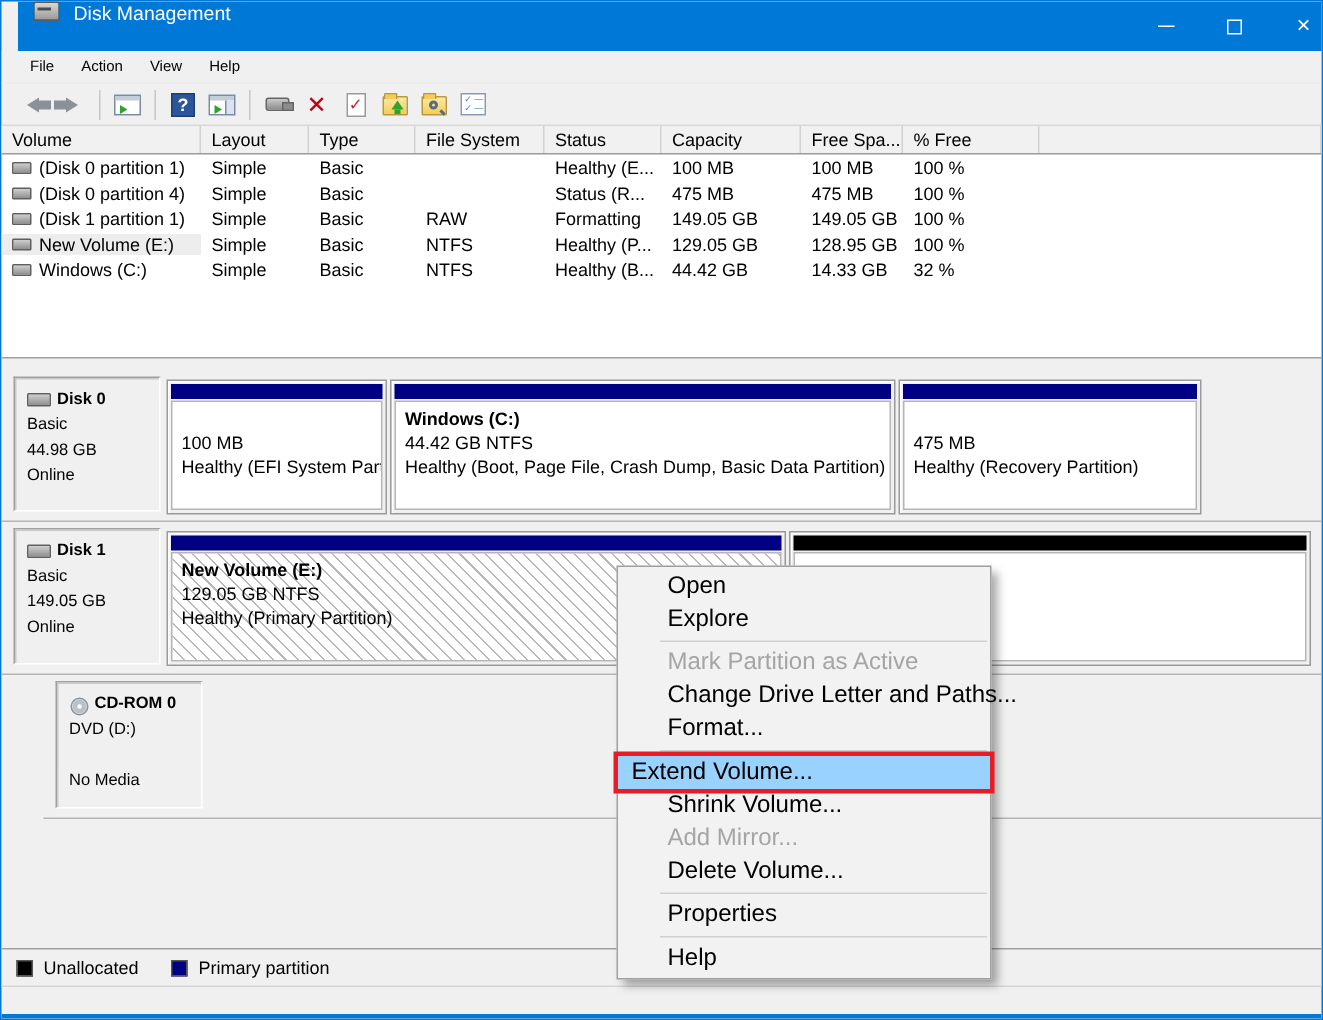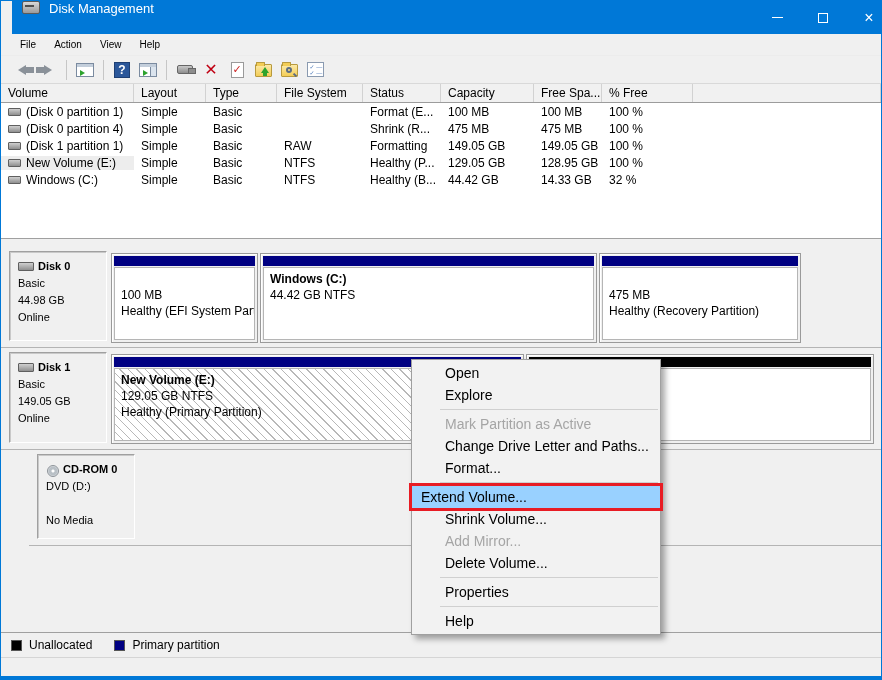--- a/index.html
+++ b/index.html
@@ -80,21 +80,21 @@
   .navy { background:#000082; }
   .black { background:#000000; }
 
   
   .legend { position:absolute; left:0; top:631px; width:100%; height:26px; background:#f0f0f0; border-top:1px solid #a0a0a0; border-bottom:1px solid #d5d5d5; display:flex; align-items:center; padding-left:10px; gap:7px; font-size:12px; }
   .sq { width:11px; height:11px; border:1px solid #555; }
   .legend .gap { width:8px; }
   .bottom-strip { position:absolute; left:0; bottom:0; width:100%; height:3px; background:#0078d7; }
 
   
-  .ctxmenu { position:absolute; left:410px; top:358px; width:250px; background:#f2f2f2; border:1px solid #a0a0a0; box-shadow:4px 4px 6px rgba(0,0,0,0.35); padding:2px 0; z-index:10; font-size:14px; }
+  .ctxmenu { position:absolute; left:410px; top:376px; width:250px; background:#f2f2f2; border:1px solid #a0a0a0; box-shadow:4px 4px 6px rgba(0,0,0,0.35); padding:2px 0; z-index:10; font-size:16px; }
   .mi { height:22px; line-height:22px; padding-left:33px; color:#000; white-space:nowrap; }
   .mi.disabled { color:#a5a5a5; }
   .mi.highlight { background:#99d1ff; position:relative; z-index:2; box-shadow:0 0 0 3px #e81c24;padding-left:9px; }
   .msep { height:1px; background:#d0d0d0; margin:3px 2px 3px 28px; }
 </style>
 </head>
 <body>
 
 <div class="window">
 
@@ -180,34 +180,34 @@
     </div>
 
     <div class="lv-row">
       <div class="lv-c c0">
           <span class="hdd-ico"></span>
           <span>(Disk 0 partition 1)</span>
         </div>
       <div class="lv-c c1">Simple</div>
       <div class="lv-c c2">Basic</div>
       <div class="lv-c c3"></div>
-      <div class="lv-c c4">Format (E...</div>
+      <div class="lv-c c4">Healthy (E...</div>
       <div class="lv-c c5">100 MB</div>
       <div class="lv-c c6">100 MB</div>
       <div class="lv-c c7">100 %</div>
     </div>
     <div class="lv-row">
       <div class="lv-c c0">
           <span class="hdd-ico"></span>
           <span>(Disk 0 partition 4)</span>
         </div>
       <div class="lv-c c1">Simple</div>
       <div class="lv-c c2">Basic</div>
       <div class="lv-c c3"></div>
-      <div class="lv-c c4">Shrink (R...</div>
+      <div class="lv-c c4">Status (R...</div>
       <div class="lv-c c5">475 MB</div>
       <div class="lv-c c6">475 MB</div>
       <div class="lv-c c7">100 %</div>
     </div>
     <div class="lv-row">
       <div class="lv-c c0">
           <span class="hdd-ico"></span>
           <span>(Disk 1 partition 1)</span>
         </div>
       <div class="lv-c c1">Simple</div>
@@ -265,20 +265,21 @@
         <div class="pbody no-title">
           <div>100 MB</div>
           <div>Healthy (EFI System Parti</div>
         </div>
       </div>
       <div class="part" style="left:259px; width:337px;">
         <div class="pbar navy"></div>
         <div class="pbody">
           <div class="ptitle">Windows  (C:)</div>
           <div>44.42 GB NTFS</div>
+          <div>Healthy (Boot, Page File, Crash Dump, Basic Data Partition)</div>
         </div>
       </div>
       <div class="part" style="left:598px; width:202px;">
         <div class="pbar navy"></div>
         <div class="pbody no-title">
           <div>475 MB</div>
           <div>Healthy (Recovery Partition)</div>
         </div>
       </div>
     </div>

